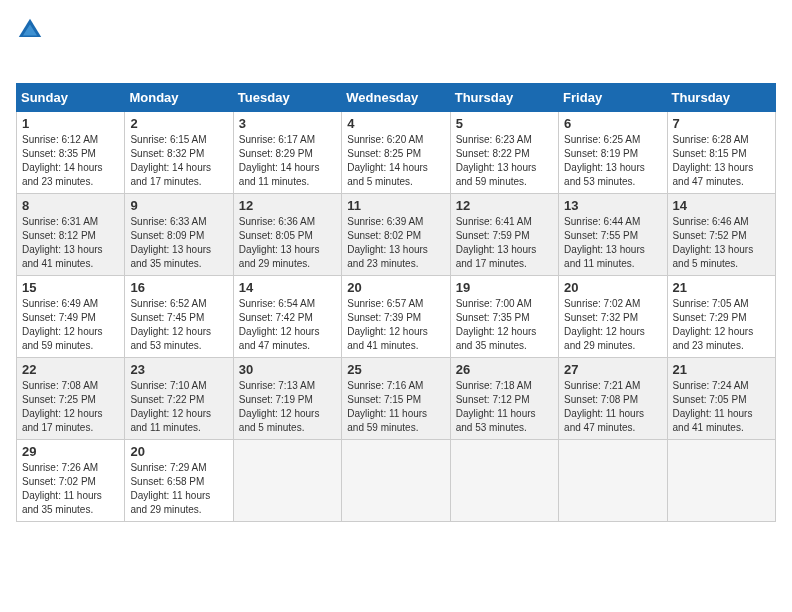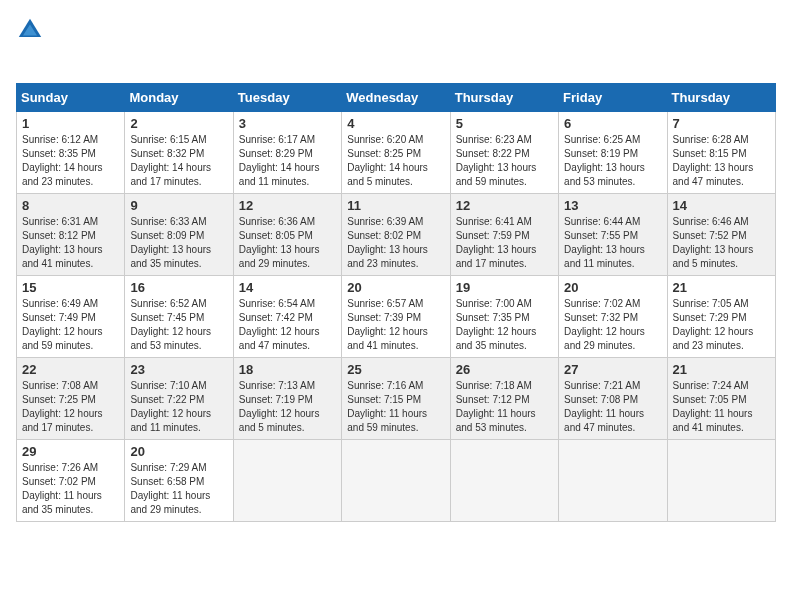--- a/index.html
+++ b/index.html
@@ -309,21 +309,21 @@
       </td>
         <td>
         <span class="day-num">23</span>
         <div class="day-info">
           Sunrise: 7:10 AM<br>
           Sunset: 7:22 PM<br>
           Daylight: 12 hours and 11 minutes.
         </div>
       </td>
         <td>
-        <span class="day-num">18</span>
+        <span class="day-num">30</span>
         <div class="day-info">
           Sunrise: 7:13 AM<br>
           Sunset: 7:19 PM<br>
           Daylight: 12 hours and 5 minutes.
         </div>
       </td>
         <td>
         <span class="day-num">25</span>
         <div class="day-info">
           Sunrise: 7:16 AM<br>

